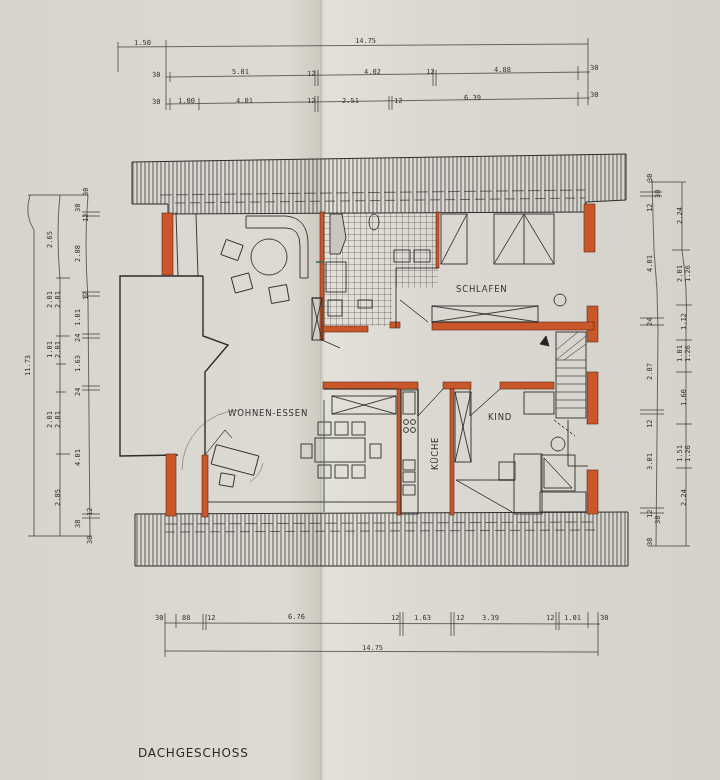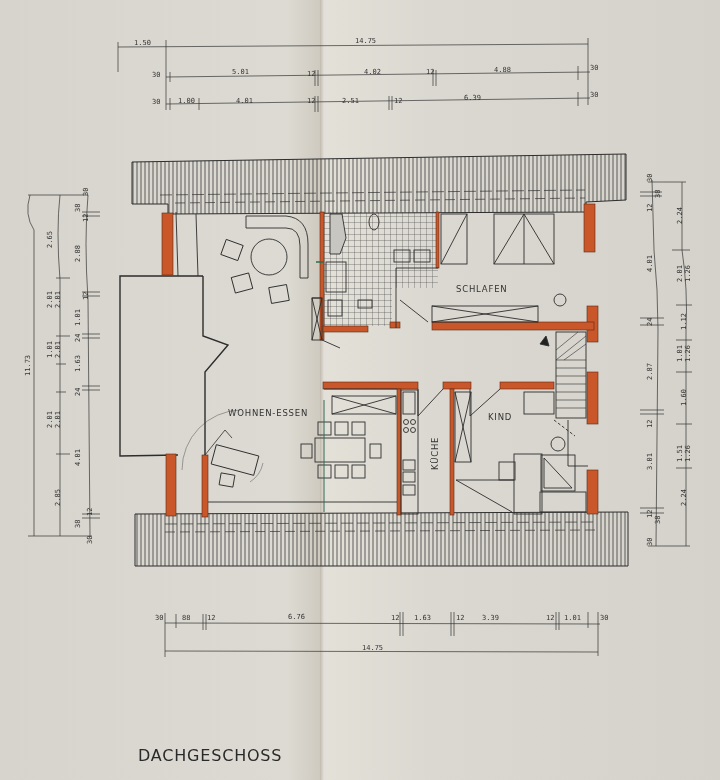--- a/index.html
+++ b/index.html
@@ -3,21 +3,21 @@
 <meta charset="utf-8">
 <style>
   html,body{margin:0;padding:0;}
   body{width:720px;height:780px;overflow:hidden;background:#d9d7cf;font-family:"DejaVu Sans",sans-serif;position:relative;}
   .paper{position:absolute;left:0;top:0;width:720px;height:780px;
     background:linear-gradient(90deg,#d6d4cc 0%,#dcdad2 40%,#cfcac0 44.5%,#e3e0d8 45.5%,#dad8d0 60%,#d4d2ca 100%);}
   .fold{position:absolute;left:320px;top:0;width:8px;height:780px;background:linear-gradient(90deg,rgba(120,100,70,.15),rgba(255,255,255,.25),rgba(0,0,0,0));}
   svg{position:absolute;left:0;top:0;}
   .dim{font-family:"DejaVu Sans Mono",monospace;font-size:7px;fill:#333;}
   .room{font-family:"DejaVu Sans",sans-serif;font-size:8.5px;fill:#333;letter-spacing:.8px;}
-  .title{position:absolute;left:138px;top:746px;font-size:16px;letter-spacing:.8px;color:#2a2a2a;font-family:"DejaVu Sans",sans-serif;}
+  .title{position:absolute;left:138px;top:746px;font-size:12px;letter-spacing:.8px;color:#2a2a2a;font-family:"DejaVu Sans",sans-serif;}
 </style>
 </head>
 <body>
 
 <div class="paper"></div>
 <div class="fold"></div>
 
 <svg width="720" height="780" viewBox="0 0 720 780">
   <defs>
     <pattern id="roof" width="4" height="10" patternUnits="userSpaceOnUse">

